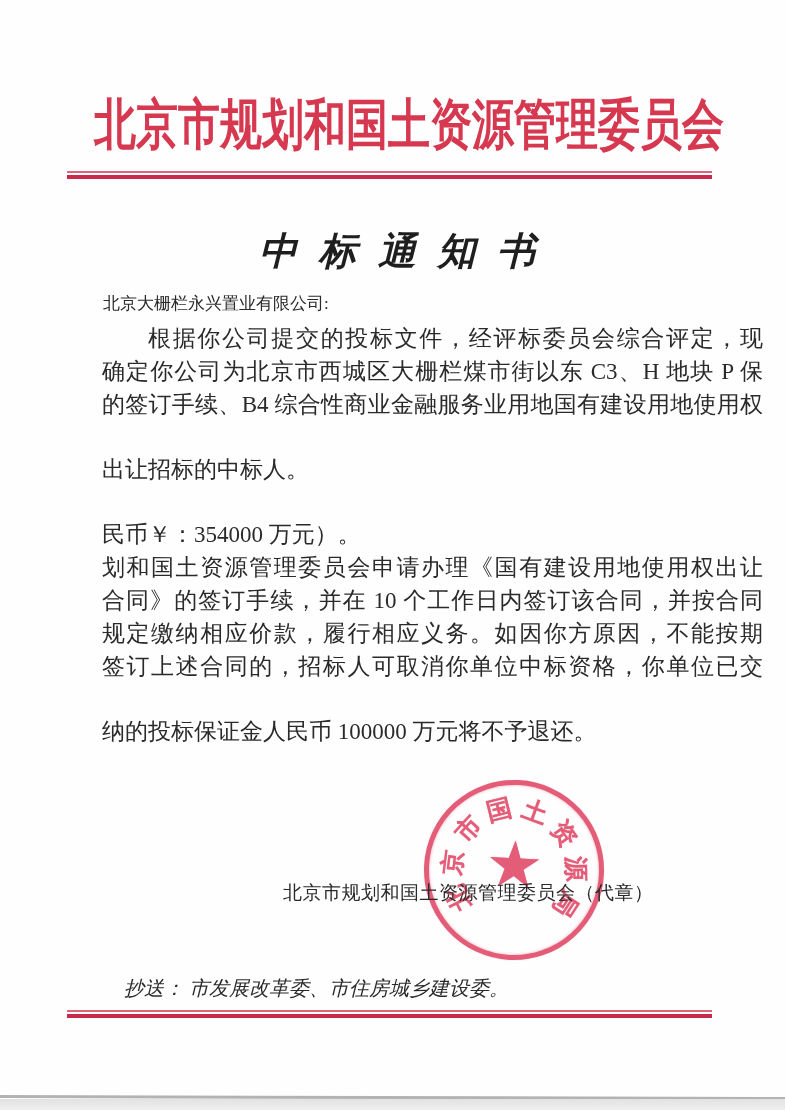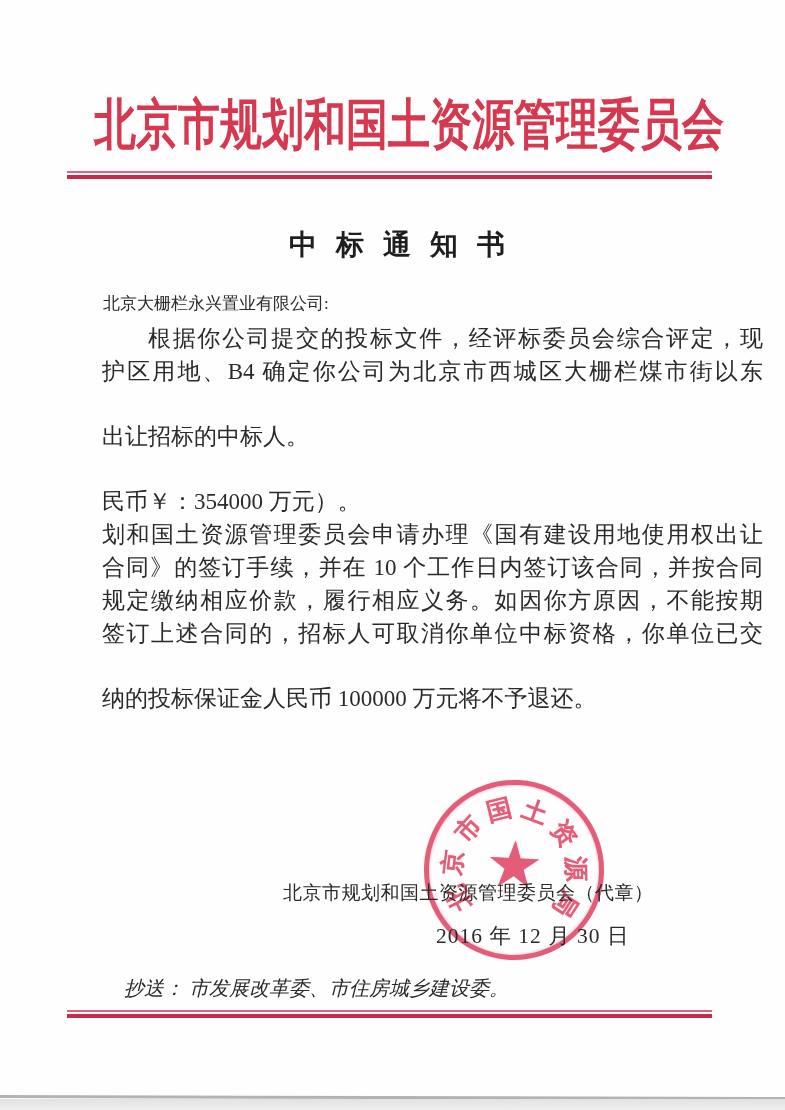--- a/index.html
+++ b/index.html
@@ -18,22 +18,22 @@
   }
   .rule{position:absolute;left:67px;width:645px;height:3px;}
   .rule .thin{height:2px;background:#e06379;}
   .rule .gap{height:2px;background:#fff;}
   .rule .thick{height:4px;background:#c9294a;}
   .rule-top{top:171px;}
   .rule-bottom{top:1010px;}
   
   .doc-title{
     position:absolute;left:102px;top:226px;width:596px;
-    text-align:center;font-size:28px;font-weight:bold;letter-spacing:6px;
-    color:#1e1e1e;white-space:pre;
+    text-align:center;font-size:38px;font-weight:bold;letter-spacing:6px;
+    color:#1e1e1e;white-space:pre;font-style:italic;
   }
   
   .recipient{position:absolute;left:103px;top:292px;font-size:17px;color:#2a2a2a;}
   
   .body-text{position:absolute;left:102px;top:322px;width:661px;font-size:23px;color:#2a2a2a;}
   .para{margin:0;padding:0;}
   .line{
     height:33px;line-height:33px;white-space:nowrap;
     text-align:justify;text-align-last:justify;
   }
@@ -103,21 +103,22 @@
     <div class="thick"></div>
   </div>
 
   <div class="doc-title">中 标 通 知 书</div>
 
   <div class="recipient">北京大栅栏永兴置业有限公司:</div>
 
   <div class="body-text" id="paragraphs">
       <div class="para">
         <div class="line first">根据你公司提交的投标文件，经评标委员会综合评定，现</div>
-        <div class="line">护区用地、B4 确定你公司为北京市西城区大栅栏煤市街以东</div>
+        <div class="line">确定你公司为北京市西城区大栅栏煤市街以东 C3、H 地块 P 保</div>
+        <div class="line">的签订手续、B4 综合性商业金融服务业用地国有建设用地使用权</div>
         <div class="line final">出让招标的中标人。</div>
       </div>
       <div class="para">
         <div class="line final">民币￥：354000 万元）。</div>
       </div>
       <div class="para">
         <div class="line">划和国土资源管理委员会申请办理《国有建设用地使用权出让</div>
         <div class="line">合同》的签订手续，并在 10 个工作日内签订该合同，并按合同</div>
         <div class="line">规定缴纳相应价款，履行相应义务。如因你方原因，不能按期</div>
         <div class="line">签订上述合同的，招标人可取消你单位中标资格，你单位已交</div>
@@ -133,21 +134,20 @@
       <span class="ring-char" style="transform: translate(-50%, -50%) rotate(-51deg) translateY(-62px);">市</span>
       <span class="ring-char" style="transform: translate(-50%, -50%) rotate(-17deg) translateY(-62px);">国</span>
       <span class="ring-char" style="transform: translate(-50%, -50%) rotate(17deg) translateY(-62px);">土</span>
       <span class="ring-char" style="transform: translate(-50%, -50%) rotate(51deg) translateY(-62px);">资</span>
       <span class="ring-char" style="transform: translate(-50%, -50%) rotate(86deg) translateY(-62px);">源</span>
       <span class="ring-char" style="transform: translate(-50%, -50%) rotate(120deg) translateY(-62px);">局</span>
     </div>
 
   <div class="signature">北京市规划和国土资源管理委员会（代章）</div>
 
-  <div class="date-line">2016 年 12 月 30 日</div>
 
   <div class="cc-line">抄送： 市发展改革委、市住房城乡建设委。</div>
 
   <div class="rule rule-bottom">
     <div class="thin"></div>
     <div class="gap"></div>
     <div class="thick"></div>
   </div>
 
   <div class="scan-edge"></div>

